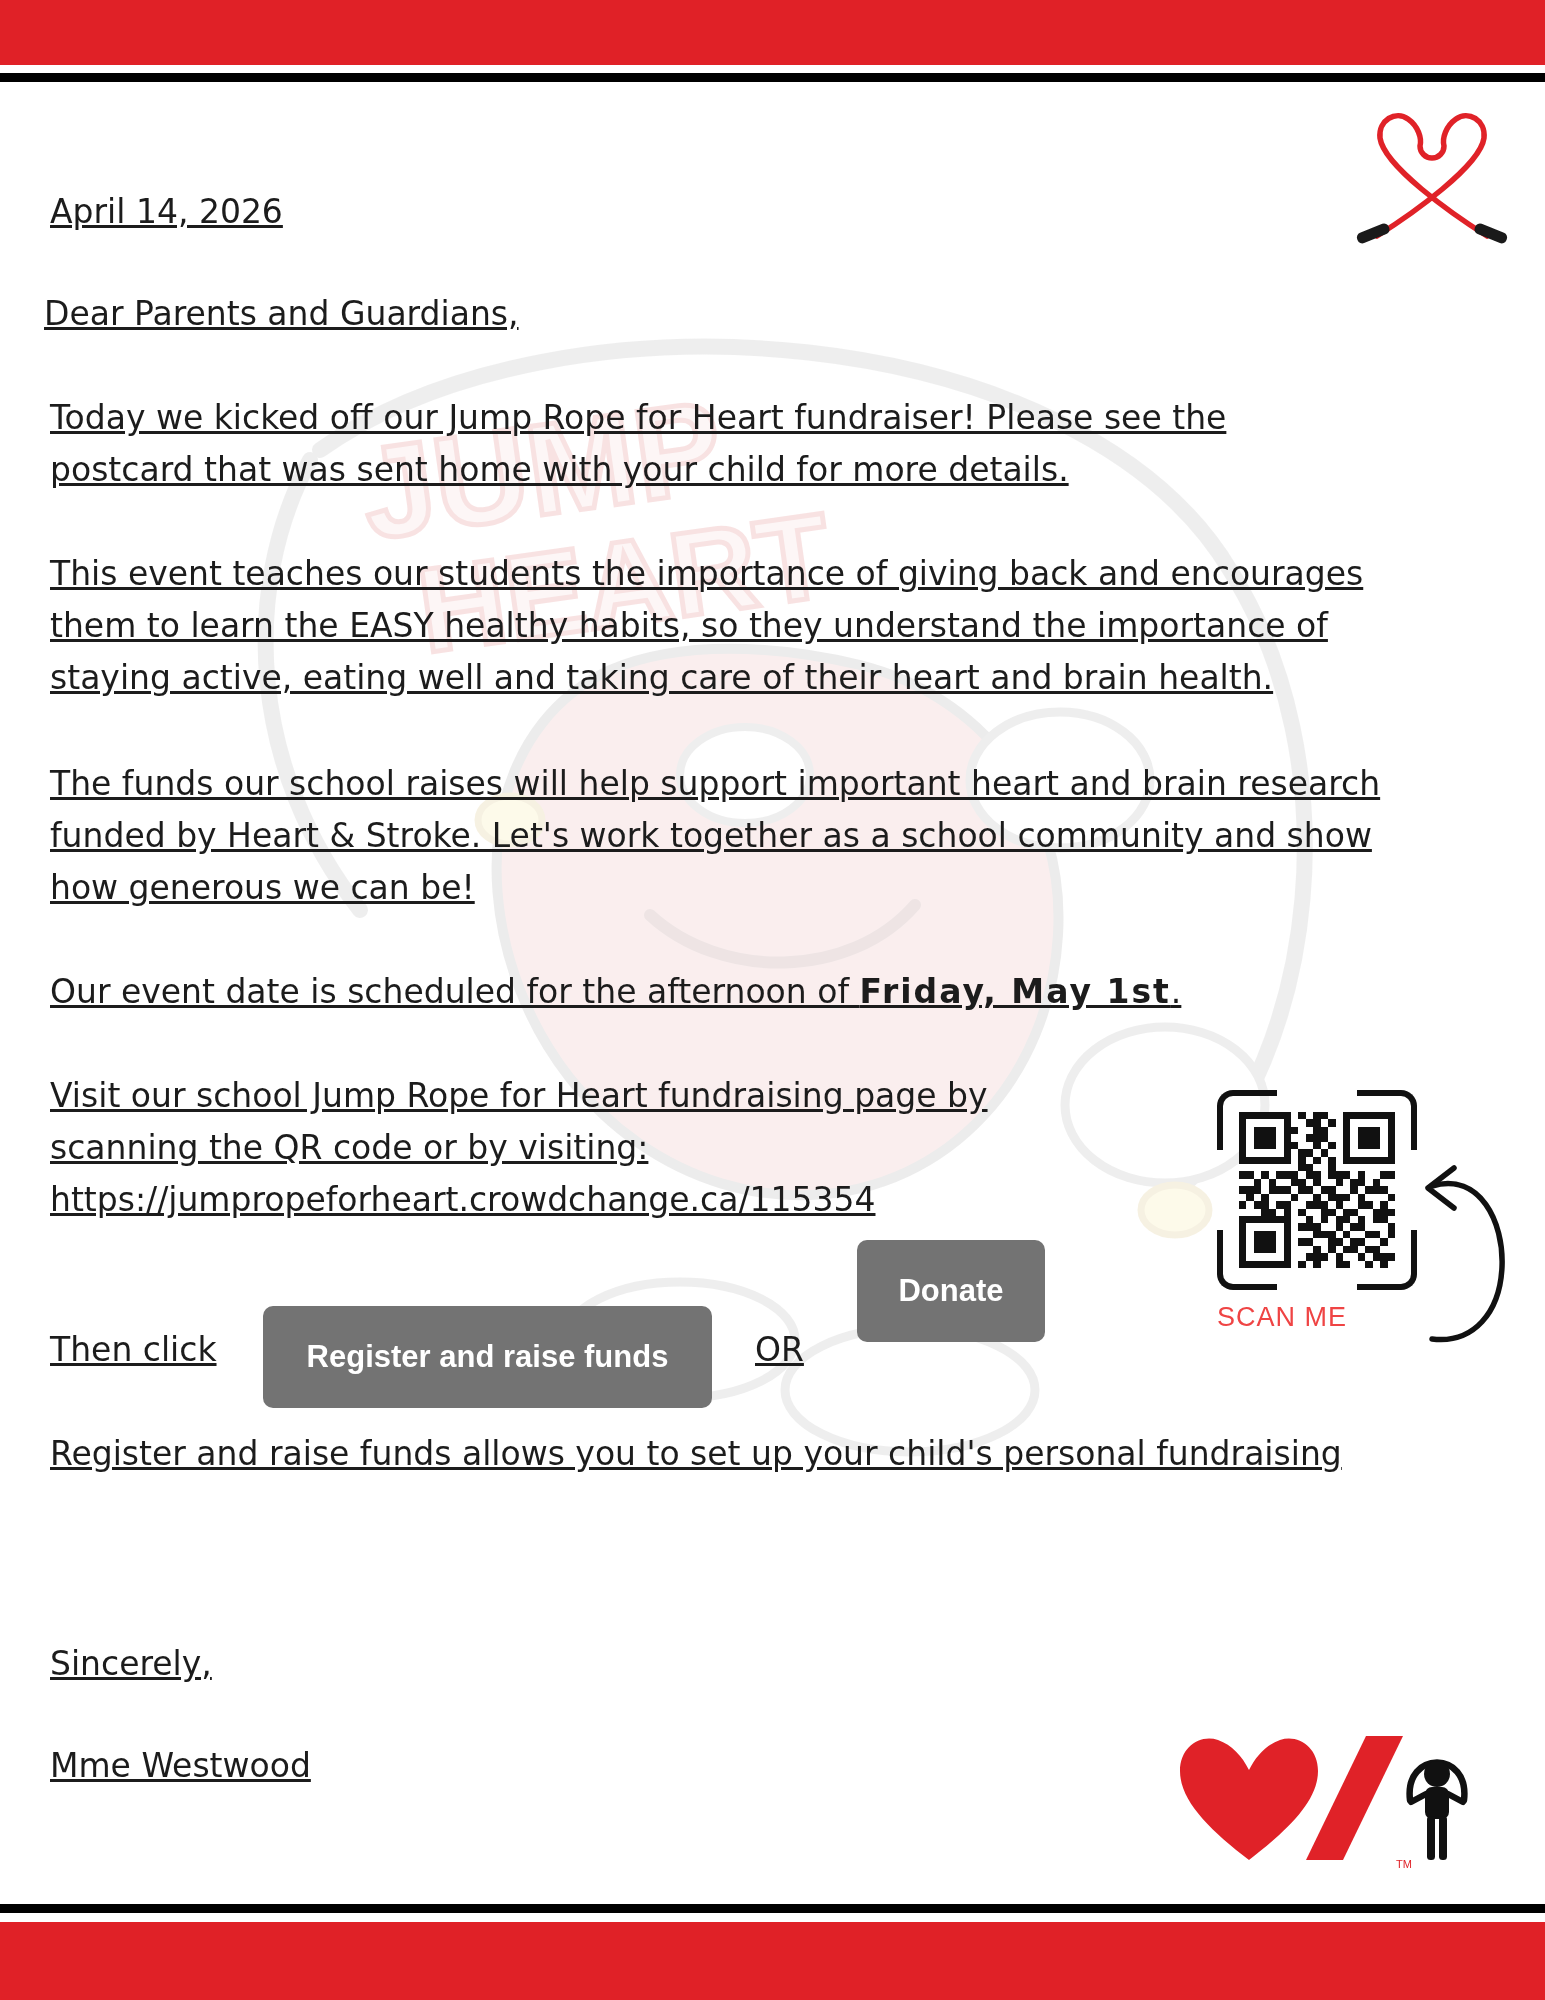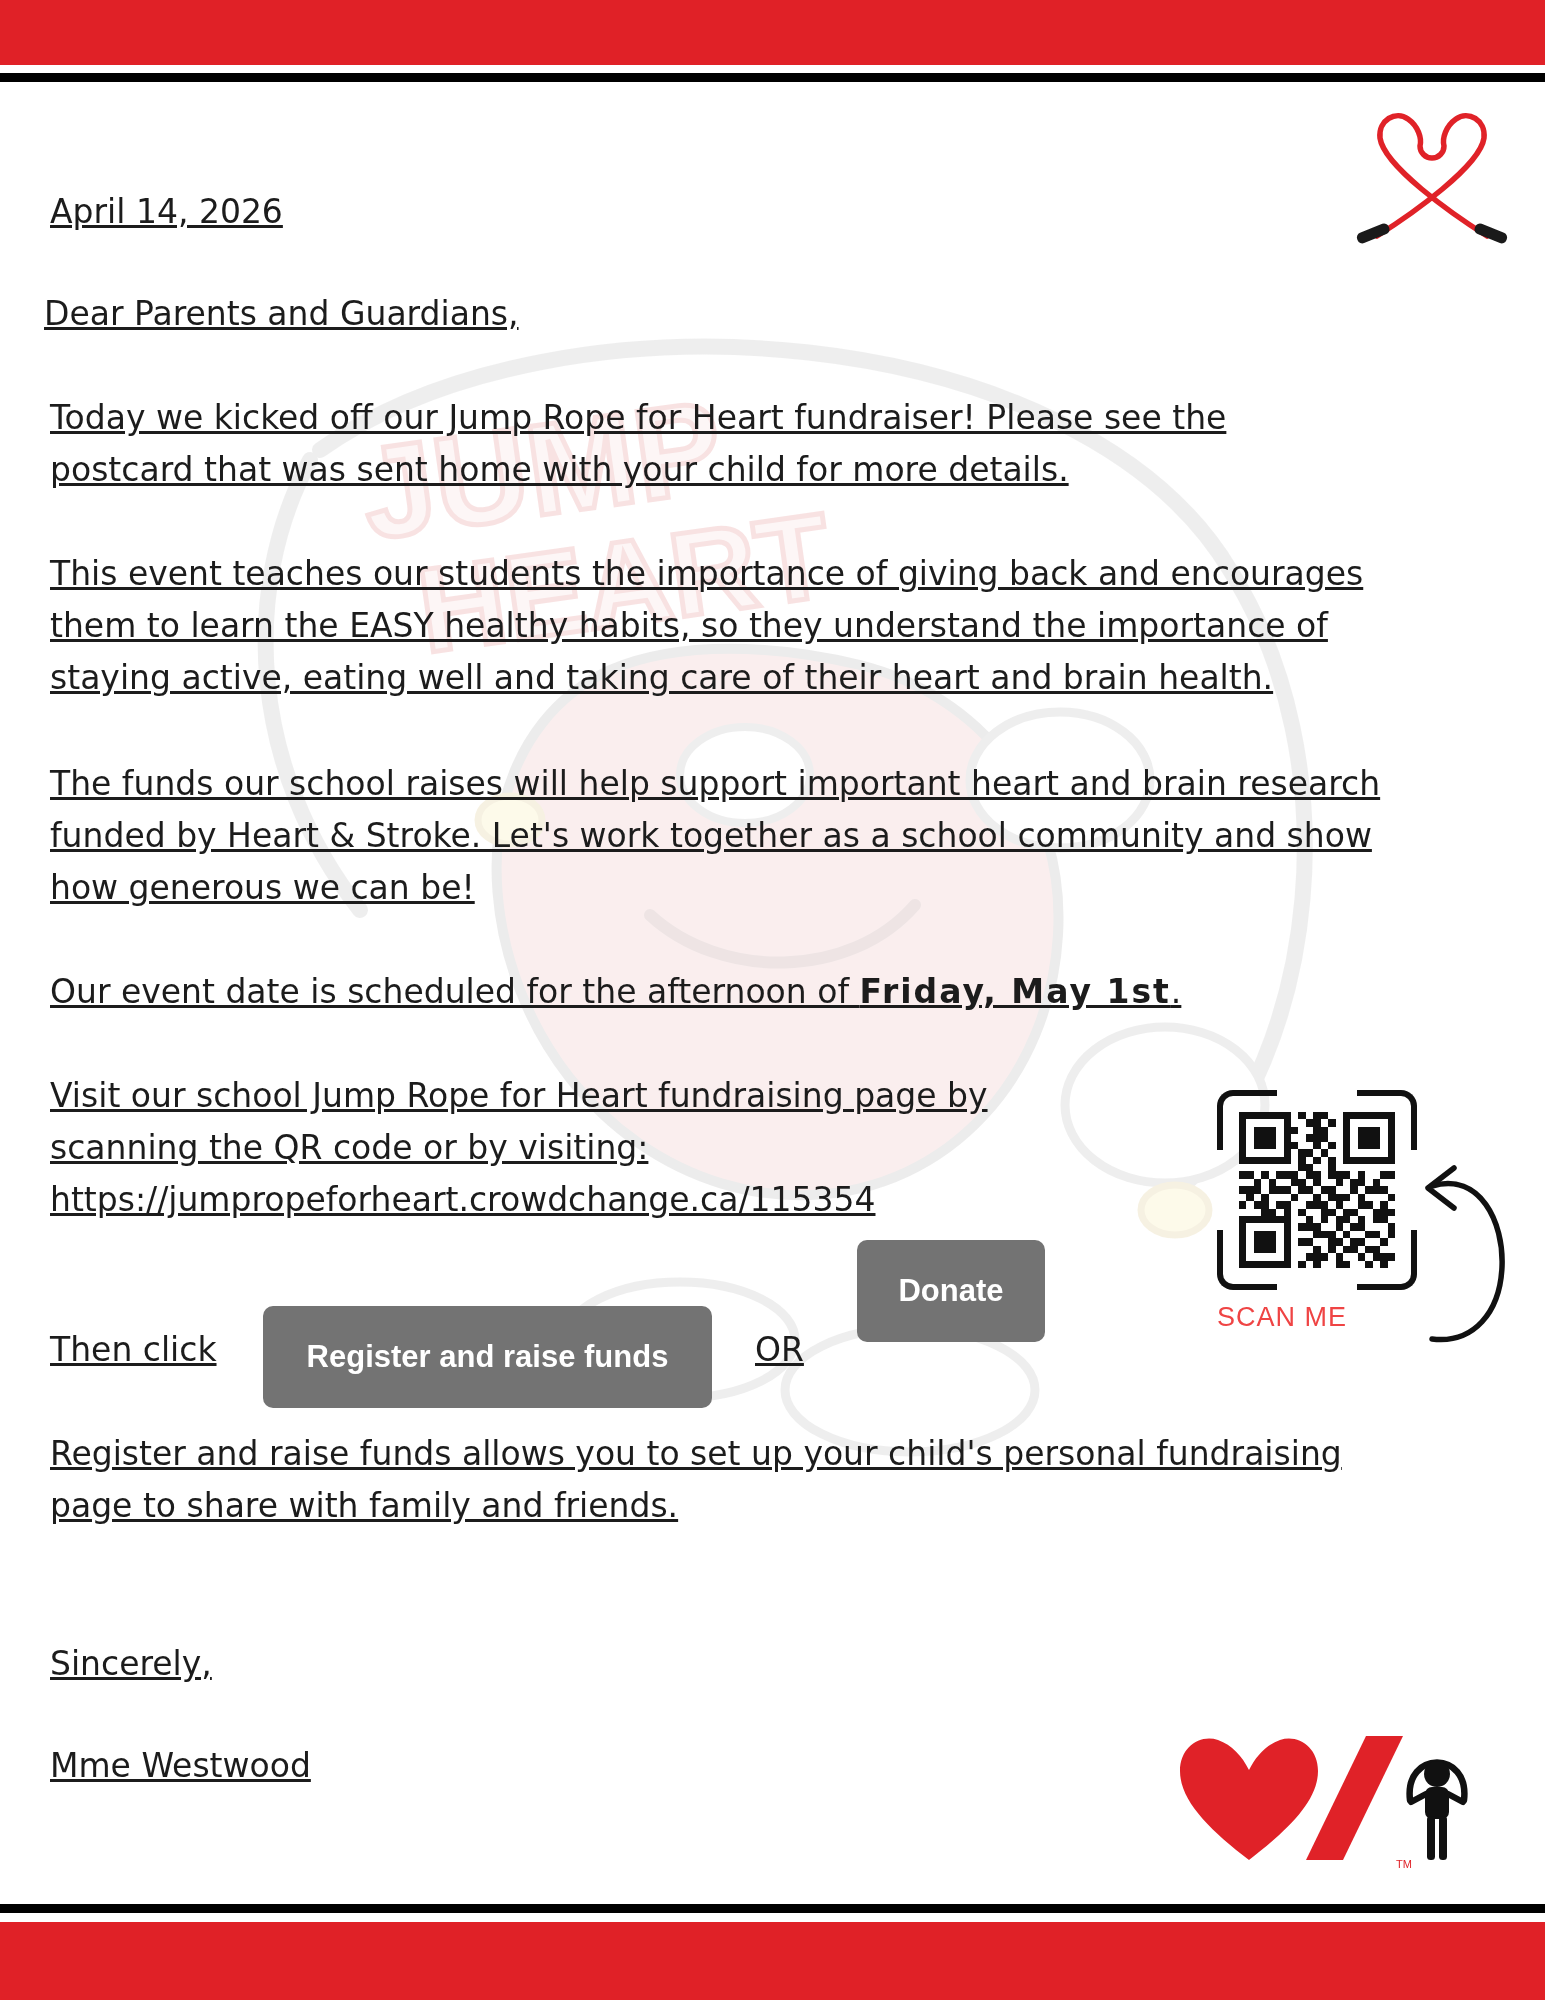--- a/index.html
+++ b/index.html
@@ -554,21 +554,20 @@
     <path d="M42,6 L16,26 L42,46" fill="none" stroke="#111" stroke-width="5.5" stroke-linecap="round" stroke-linejoin="round"></path>
   </svg>
 
   <div class="abs txt" style="left:50px;top:1324px">Then click</div>
   <button class="abs cta" style="left:263px;top:1306px;width:449px;height:102px">Register and raise funds</button>
   <div class="abs txt" style="left:755px;top:1324px">OR</div>
   <button class="abs cta" style="left:857px;top:1240px;width:188px;height:102px">Donate</button>
 
   <div class="abs txt" style="left:50px;top:1428px">
     <div class="line">Register and raise funds allows you to set up your child's personal fundraising</div>
-    <div class="line">page to share with family and friends.</div>
   </div>
 
   <div class="abs txt" style="left:50px;top:1638px">Sincerely,</div>
   <div class="abs txt" style="left:50px;top:1740px">Mme Westwood</div>
 
   <svg class="abs" style="left:1170px;top:1728px" width="310" height="145" viewBox="0 0 310 145">
     <path d="M79,132 C40,102 10,73 10,43 C10,19 30,6 48,12 C62,17 72,28 79,42 C86,28 96,17 110,12 C128,6 148,19 148,43 C148,73 118,102 79,132 Z" fill="#e02228"></path>
     <polygon points="196,8 233,8 173,132 136,132" fill="#e02228"></polygon>
     <text x="226" y="140" font-family="Liberation Sans,sans-serif" font-size="11" fill="#e02228">TM</text>
     <g>

